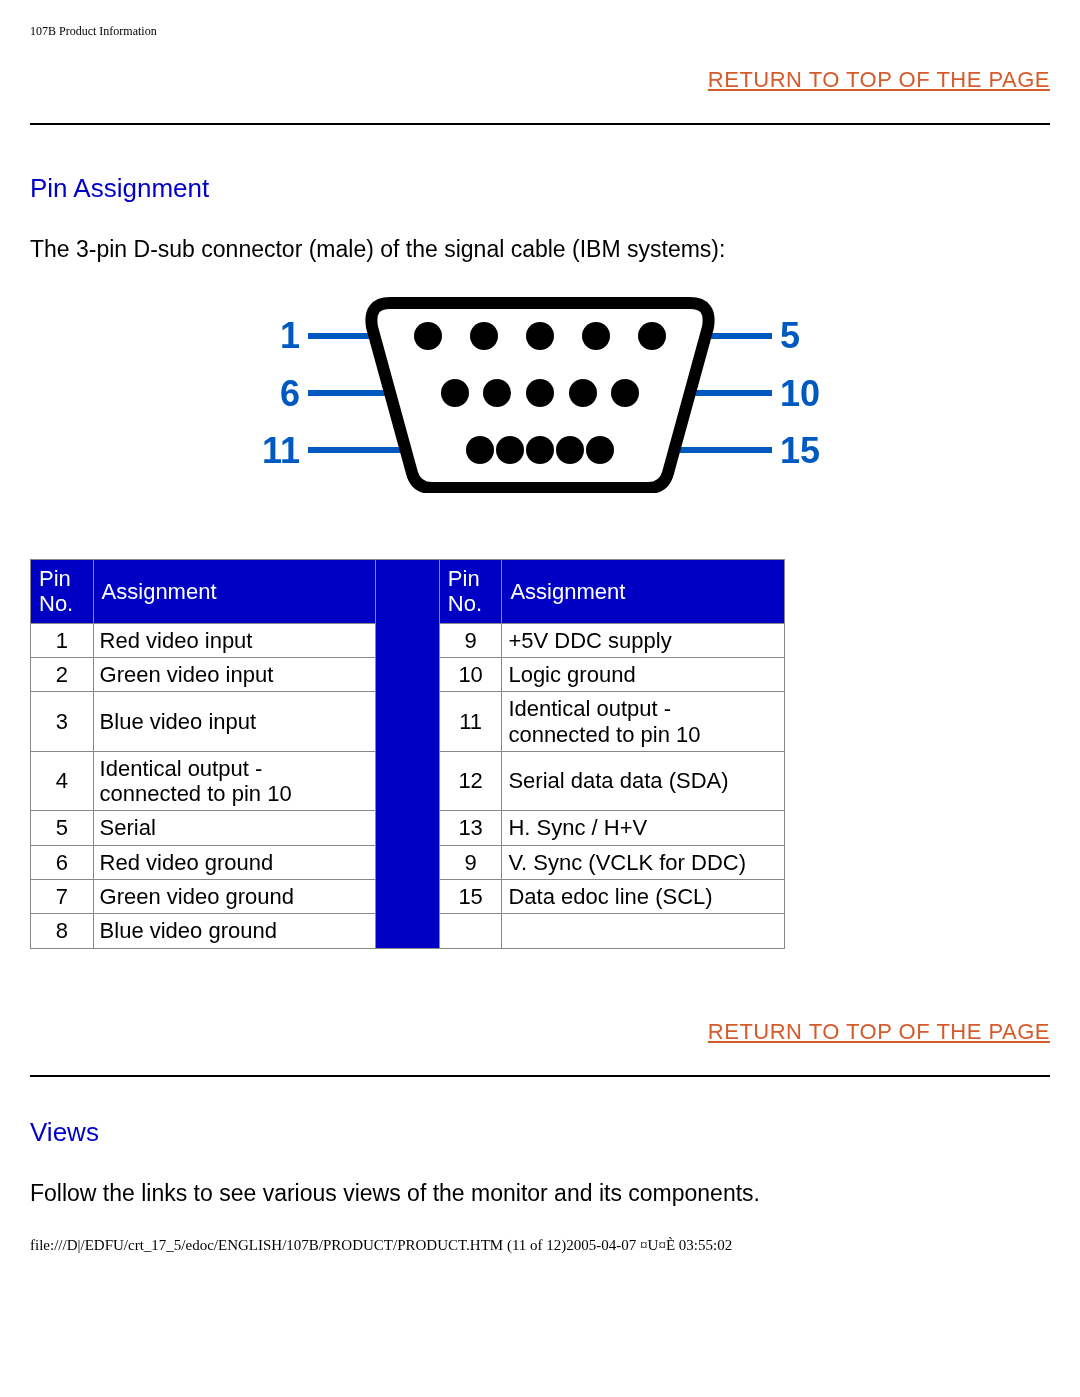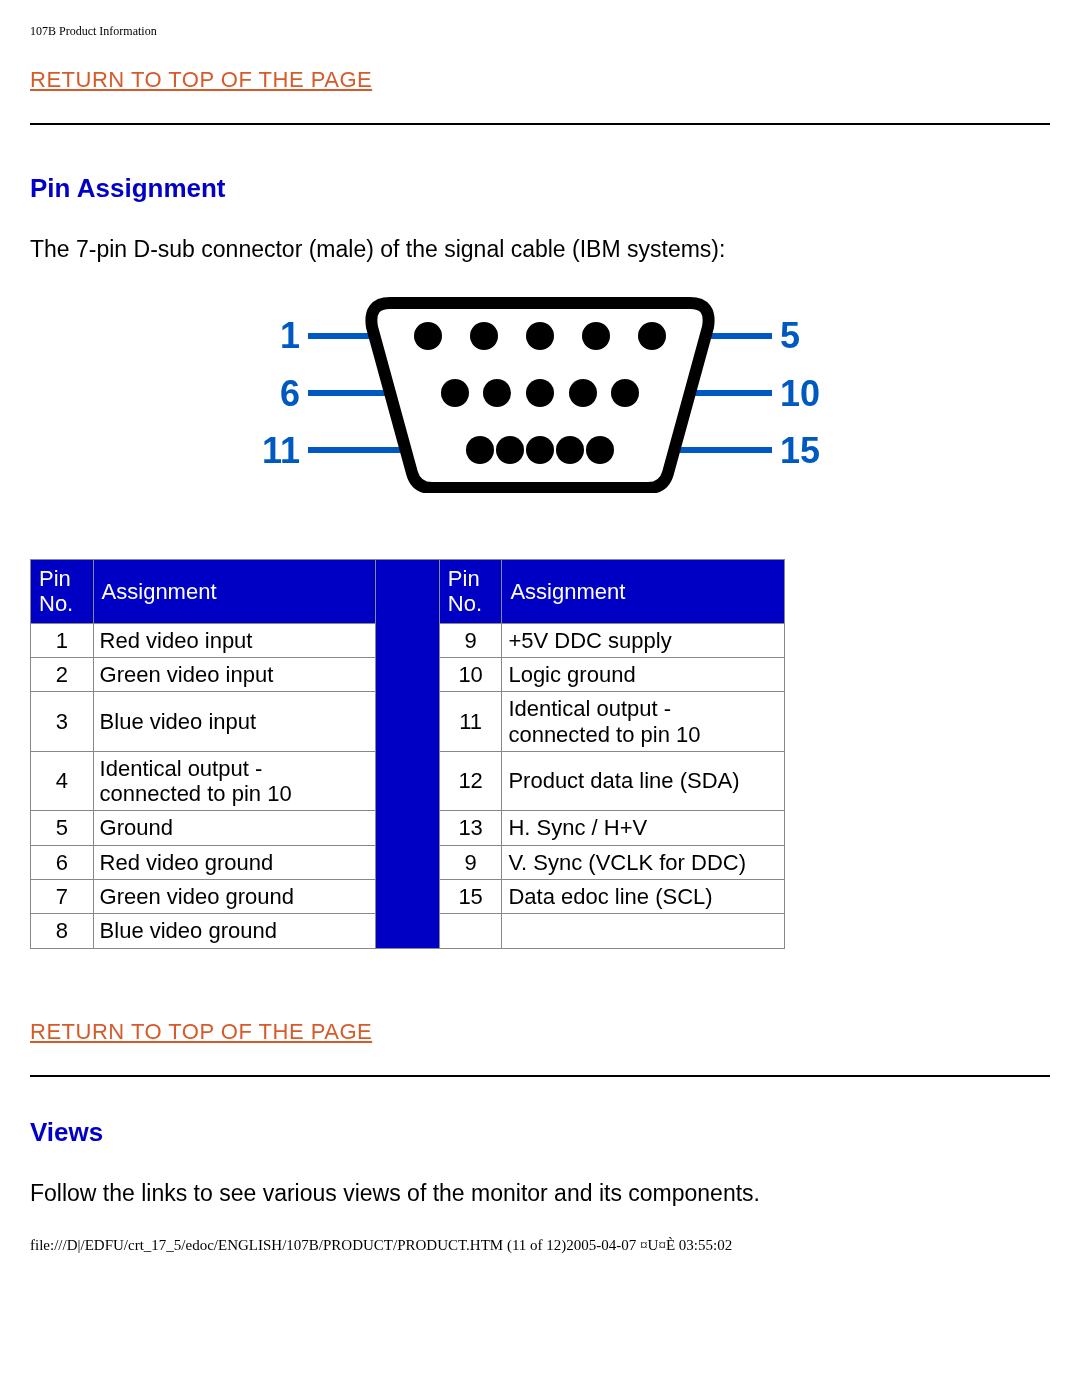--- a/index.html
+++ b/index.html
@@ -11,38 +11,38 @@
     width: 1080px;
     box-sizing: border-box;
     background: #fff;
   }
   .doc-header {
     font-family: "Times New Roman", serif;
     font-size: 12px;
     margin-bottom: 28px;
   }
   .top-link {
-    text-align: left;
+    text-align: right;
     margin: 10px 0 30px 0;
   }
   .top-link a {
     color: #d55b2b;
     text-decoration: underline;
     font-size: 22px;
     letter-spacing: 0.5px;
   }
   hr.sep {
     border: none;
     border-top: 2px solid #000;
     margin: 16px 0 48px 0;
   }
   h2.section {
     color: #0000c8;
     font-size: 26px;
-    font-weight: bold;
+    font-weight: normal;
     margin: 0 0 30px 0;
   }
   p.body {
     margin: 0 0 28px 0;
     font-size: 23px;
     line-height: 1.35;
   }
   .connector-wrap {
     text-align: center;
     margin: 0 0 60px 0;
@@ -119,21 +119,21 @@
 <div class="doc-header">107B Product Information</div>
 
 <div class="top-link">
   <a href="#">RETURN TO TOP OF THE PAGE</a>
 </div>
 
 <hr class="sep">
 
 <h2 class="section">Pin Assignment</h2>
 
-<p class="body">The 7-pin D-sub connector (male) of the signal cable (IBM systems):</p>
+<p class="body">The 3-pin D-sub connector (male) of the signal cable (IBM systems):</p>
 
 <div class="connector-wrap">
   <div class="connector">
     <svg width="560" height="200" viewBox="0 0 560 200">
 
       <text class="pin-label" x="40" y="55" text-anchor="end">1</text>
       <text class="pin-label" x="40" y="113" text-anchor="end">6</text>
       <text class="pin-label" x="40" y="170" text-anchor="end">11</text>
       <line class="pin-line" x1="48" y1="43" x2="168" y2="43"></line>
       <line class="pin-line" x1="48" y1="100" x2="195" y2="100"></line>
@@ -193,25 +193,25 @@
   <tr>
     <td class="num">3</td>
     <td class="assign">Blue video input</td>
     <td class="num">11</td>
     <td class="assign">Identical output - connected to pin 10</td>
   </tr>
   <tr>
     <td class="num">4</td>
     <td class="assign">Identical output - connected to pin 10</td>
     <td class="num">12</td>
-    <td class="assign">Product data line (SDA)</td>
+    <td class="assign">Serial data data (SDA)</td>
   </tr>
   <tr>
     <td class="num">5</td>
-    <td class="assign">Ground</td>
+    <td class="assign">Serial</td>
     <td class="num">13</td>
     <td class="assign">H. Sync / H+V</td>
   </tr>
   <tr>
     <td class="num">6</td>
     <td class="assign">Red video ground</td>
     <td class="num">9</td>
     <td class="assign">V. Sync (VCLK for DDC)</td>
   </tr>
   <tr>

